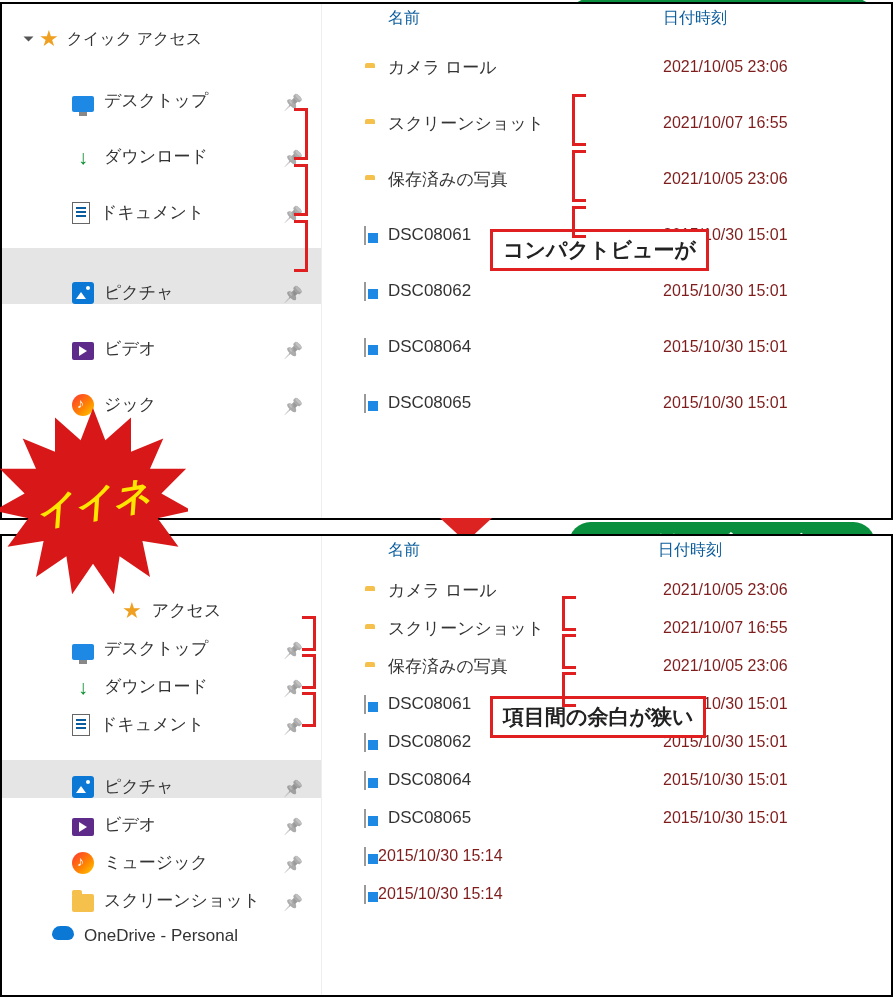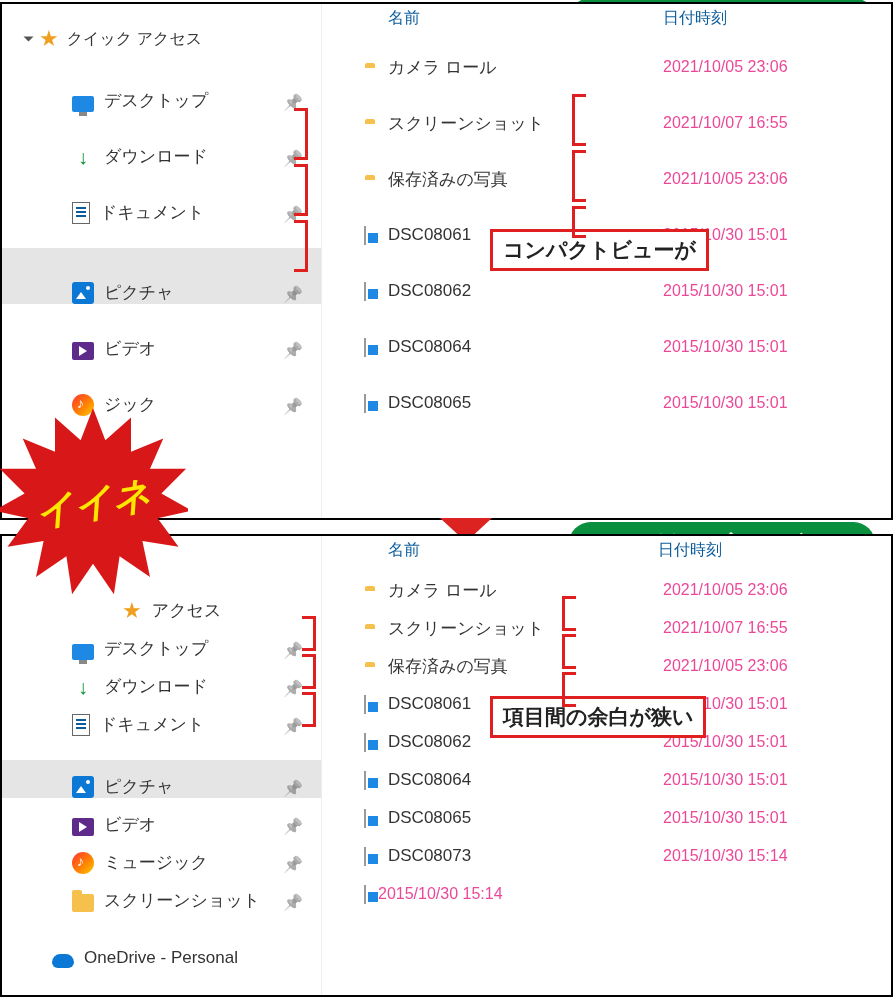--- a/index.html
+++ b/index.html
@@ -54,33 +54,33 @@
   .ic-pic::after{content:"";position:absolute;left:4px;top:10px;width:0;height:0;border-left:5px solid transparent;border-right:5px solid transparent;border-bottom:7px solid #fff;}
   .ic-pic::before{content:"";position:absolute;right:4px;top:4px;width:4px;height:4px;background:#fff;border-radius:50%;}
   .ic-video{width:22px;height:18px;background:#5e2b8a;border-radius:2px;position:relative;}
   .ic-video::before{content:"";position:absolute;left:7px;top:4px;width:0;height:0;border-left:8px solid #fff;border-top:5px solid transparent;border-bottom:5px solid transparent;}
   .ic-music{width:22px;height:22px;background:linear-gradient(135deg,#f33 0,#f80 60%,#ffcc00 100%);border-radius:50%;position:relative;}
   .ic-music::after{content:"♪";position:absolute;left:5px;top:1px;color:#fff;font-size:14px;}
   .ic-dl{color:#0a8f2f;font-weight:bold;font-size:20px;}
   .ic-od{width:22px;height:14px;background:#0a78d4;border-radius:10px 10px 7px 7px;}
   .ic-img{width:18px;height:22px;background:#fff;border:1px solid #999;position:relative;}
   .ic-img::after{content:"";position:absolute;left:3px;top:6px;width:10px;height:10px;background:#1e88e5;}
-  .od { padding-left: 50px; height:42px; display:flex;align-items:flex-end;gap:10px;font-size:17px; }
+  .od { padding-left: 50px; height:42px; display:flex;align-items:flex-start;gap:10px;font-size:17px; }
   .files {
     flex:1; position:relative; padding-left: 20px; 
   }
   .fhdr { display:flex; padding:4px 0 10px 46px; color:#0a5c9c; font-size:16px; }
   .fhdr .c-name{ width:275px; }
   .fhdr .c-date{ }
   .fhdr.compact .c-name { width:270px; }
   .frow { display:flex; align-items:center; height:56px; padding-left:10px; position:relative;}
   .frow.compact{ height:38px; }
   .frow .fi { width:26px; text-align:center; }
   .frow .fn { width:285px; font-size:17px; padding-left:10px;}
-  .frow .fd { color:#ec4899; font-size:16px; }
+  .frow .fd { color:#7f1d1d; font-size:16px; }
   .callout {
     border:3px solid #e02020; background:#fff; padding:4px 10px; font-size:21px; font-weight:bold; color:#222; position:absolute; white-space:nowrap;
   }
   .badge {
     position:absolute; background:#0a8f3f; color:#fff; border-radius:999px; padding:6px 24px; font-size:23px; font-weight:bold;
   }
   .badge .y { color:#ffd000; }
   .bracket { position:absolute; border:3px solid #e02020; border-left:none; width:14px; }
   .bracketL { position:absolute; border:3px solid #e02020; border-right:none; width:14px; }
   .arrow-down {
@@ -286,21 +286,20 @@
           <span class="fn">DSC08064</span>
           <span class="fd">2015/10/30 15:01</span>
         </div>
         <div class="frow compact">
           <span class="fi"><span class="ic-img"></span></span>
           <span class="fn">DSC08065</span>
           <span class="fd">2015/10/30 15:01</span>
         </div>
         <div class="frow compact">
           <span class="fi"><span class="ic-img"></span></span>
-          <span class="fn">DSC08073</span>
           <span class="fd">2015/10/30 15:14</span>
         </div>
         <div class="frow compact">
           <span class="fi"><span class="ic-img"></span></span>
           <span class="fd">2015/10/30 15:14</span>
         </div>
       </div>
     <div class="callout" style="top:160px; left:168px;">項目間の余白が狭い</div>
   </div>
 

